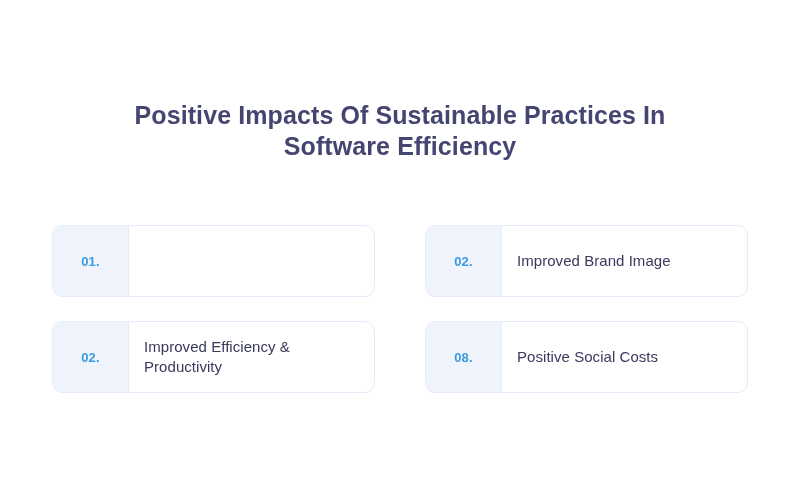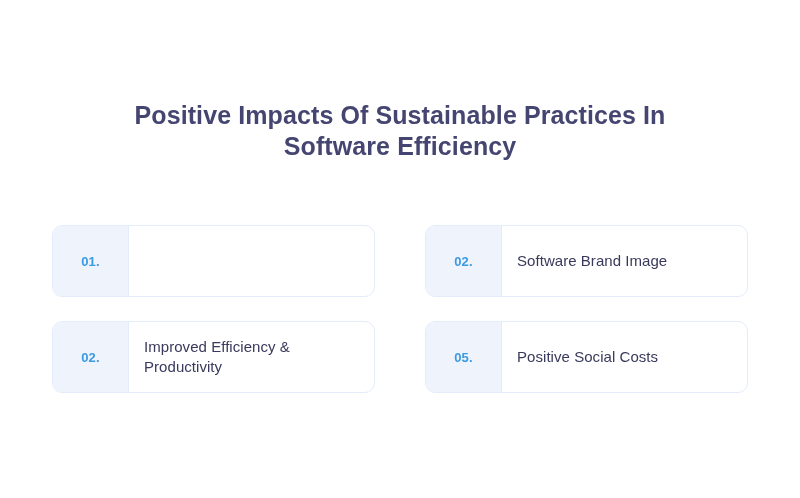--- a/index.html
+++ b/index.html
@@ -111,36 +111,36 @@
       <div class="card-number-panel">
         <span class="card-number">01.</span>
       </div>
     </div>
 
     <div class="card">
       <div class="card-number-panel">
         <span class="card-number">02.</span>
       </div>
       <div class="card-body">
-        <span class="card-label">Software Brand Image</span>
+        <span class="card-label">Improved Brand Image</span>
       </div>
     </div>
 
     <div class="card">
       <div class="card-number-panel">
         <span class="card-number">02.</span>
       </div>
       <div class="card-body">
         <span class="card-label">Improved Efficiency &amp; Productivity</span>
       </div>
     </div>
 
     <div class="card">
       <div class="card-number-panel">
-        <span class="card-number">05.</span>
+        <span class="card-number">08.</span>
       </div>
       <div class="card-body">
         <span class="card-label">Positive Social Costs</span>
       </div>
     </div>
 
   </div>
 </div>
 
 </body></html>

